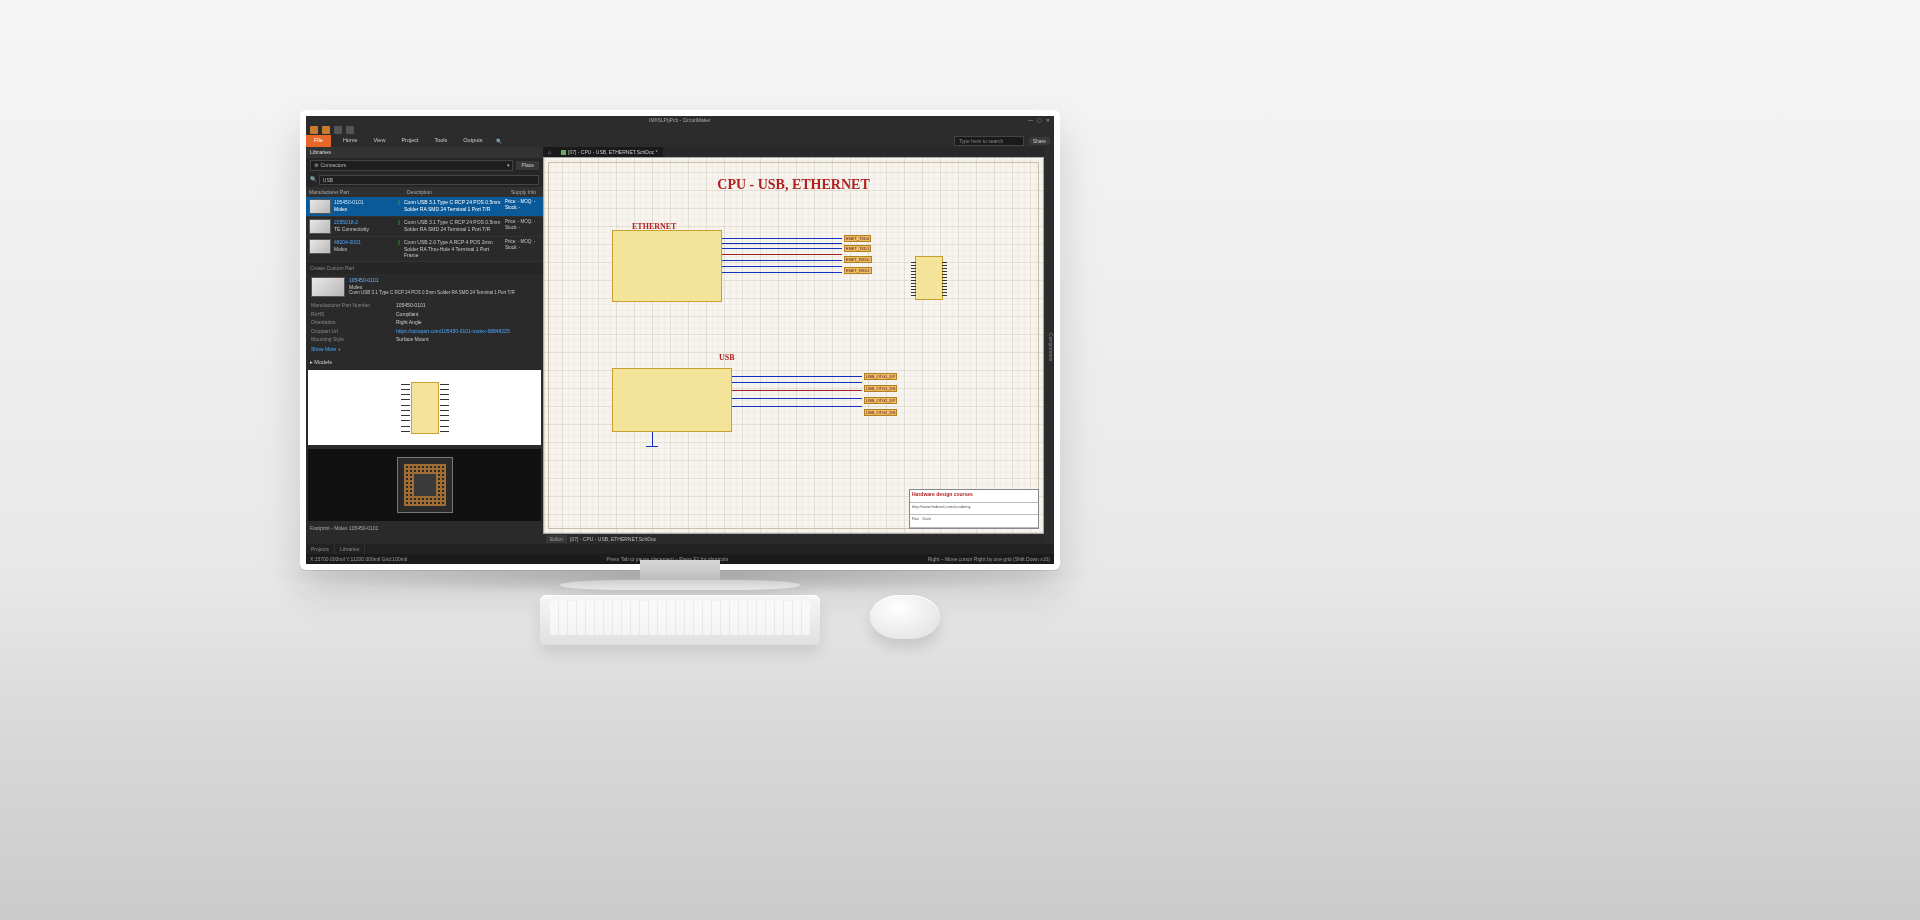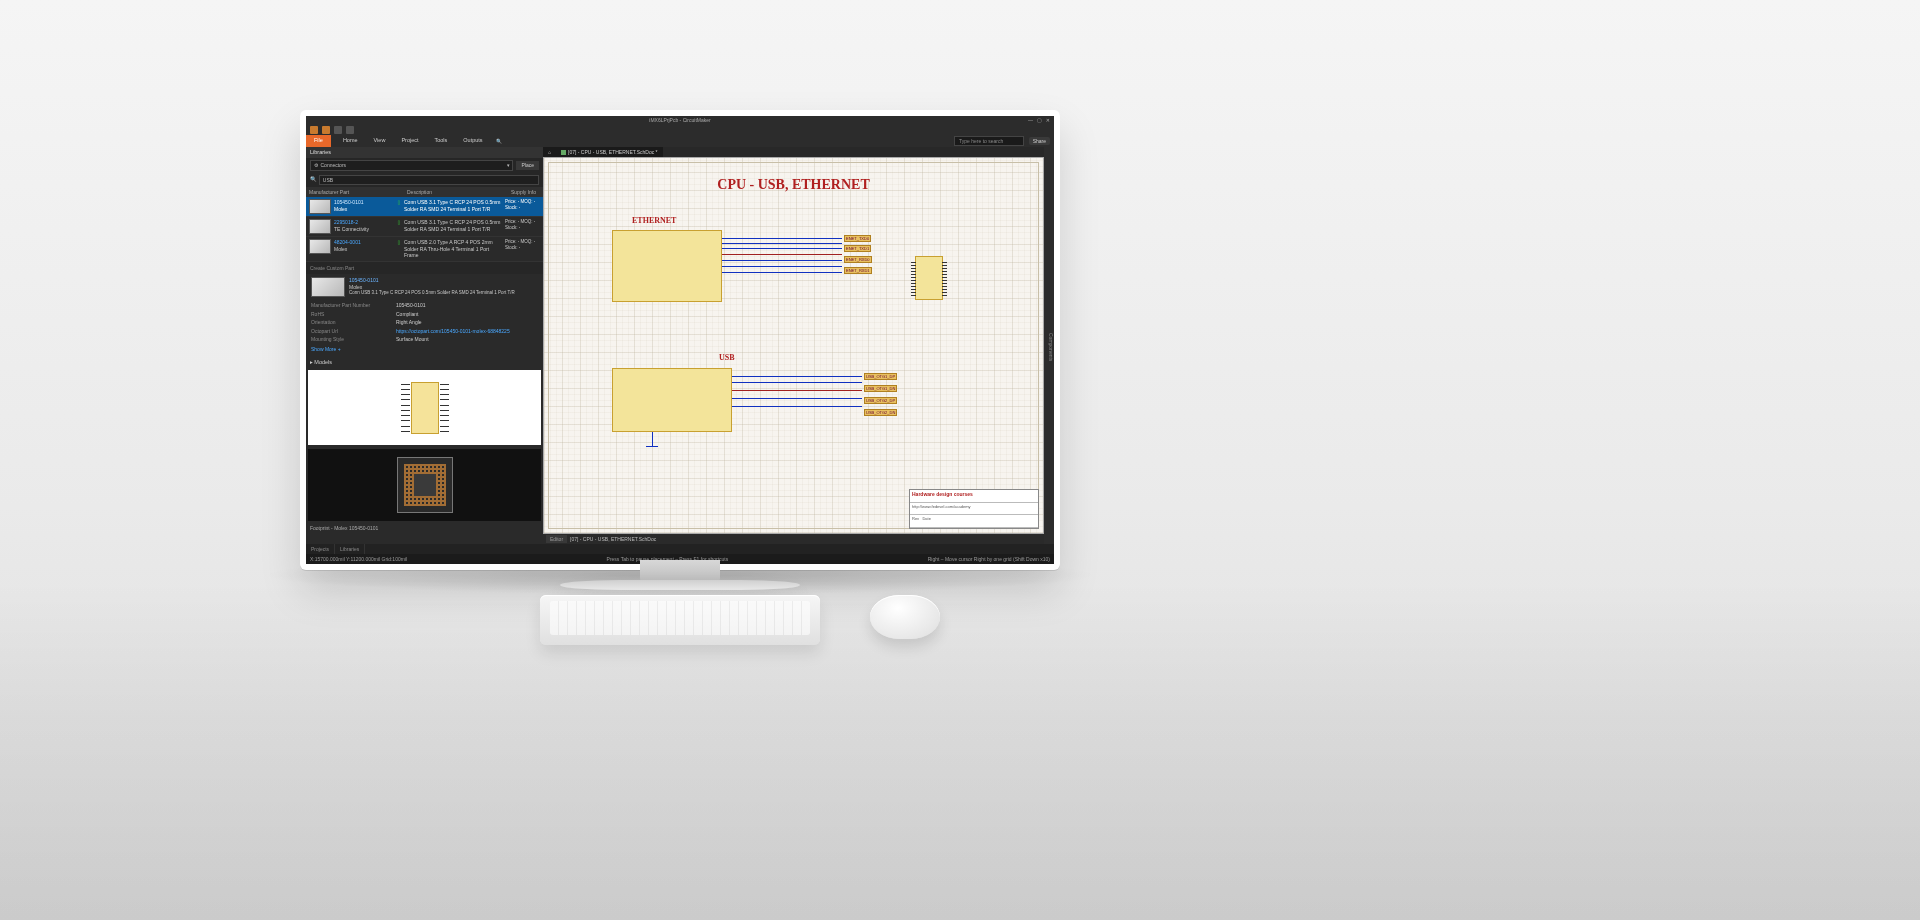--- a/index.html
+++ b/index.html
@@ -354,21 +354,21 @@
             <span>⌂</span>
           </div>
           <div class="doctab">
             <span class="ic3"></span>
             <span>[07] - CPU - USB, ETHERNET.SchDoc *</span>
           </div>
         </div>
 
         <div class="canvas">
           <div class="canvastitle">CPU - USB, ETHERNET</div>
-          <div class="sectlbl" style="left:88px;top:58px">ETHERNET</div>
+          <div class="sectlbl" style="left:88px;top:64px">ETHERNET</div>
           <div class="sectlbl" style="left:175px;top:195px">USB</div>
 
           <div class="schblock" style="left:68px;top:72px;width:240px;height:80px">
             <div class="chip" style="left:0;top:0;width:110px;height:72px"></div>
             <div class="wire" style="left:110px;top:8px;width:120px;height:1px"></div>
             <div class="wire" style="left:110px;top:13px;width:120px;height:1px"></div>
             <div class="wire" style="left:110px;top:18px;width:120px;height:1px"></div>
             <div class="wirer" style="left:110px;top:24px;width:120px;height:1px"></div>
             <div class="wire" style="left:110px;top:30px;width:120px;height:1px"></div>
             <div class="wire" style="left:110px;top:36px;width:120px;height:1px"></div>

